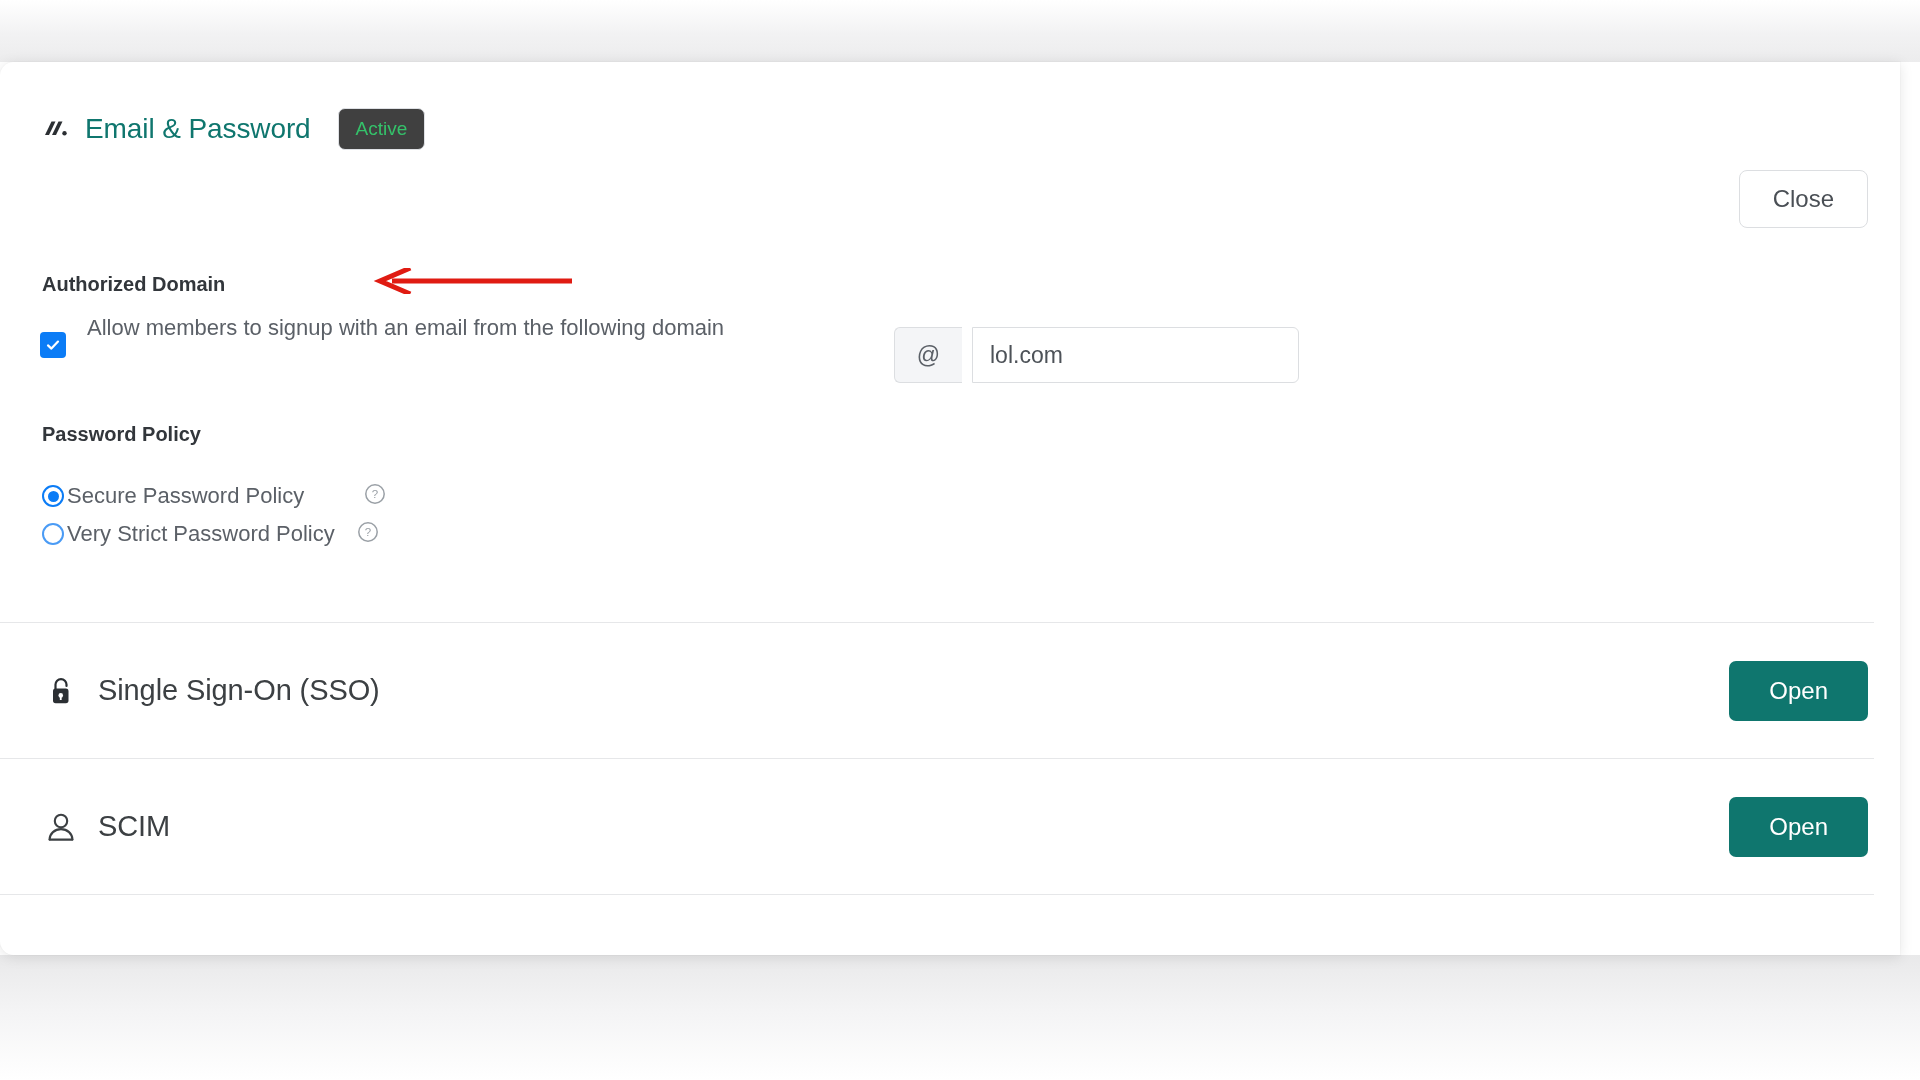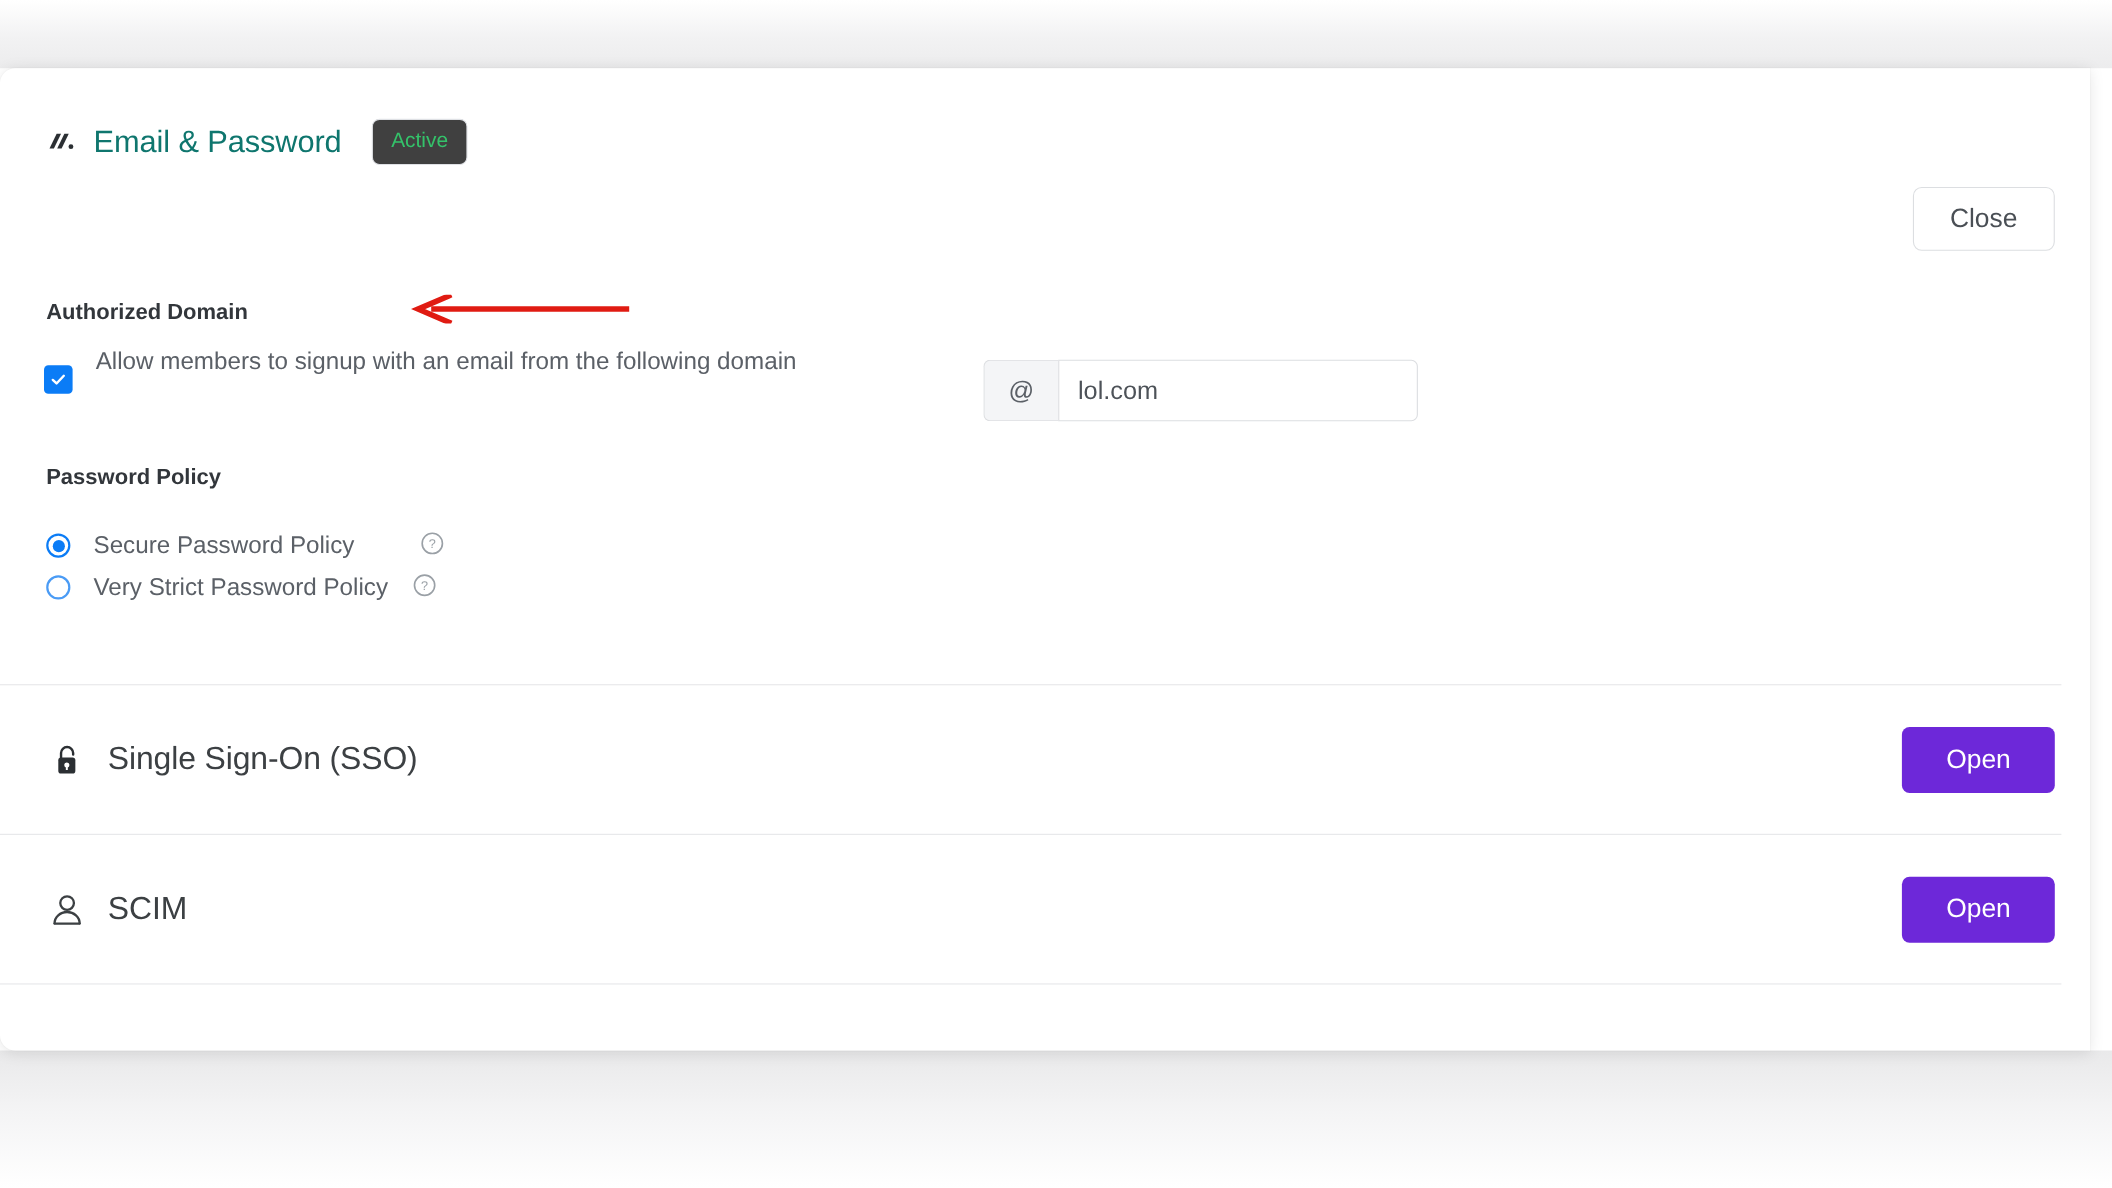--- a/index.html
+++ b/index.html
@@ -178,20 +178,21 @@
   .domain-input {
     width: 327px;
     border: 1px solid #dcdee1;
     border-radius: 0 6px 6px 0;
     background: #ffffff;
     font-size: 23px;
     font-family: "Liberation Sans", sans-serif;
     color: #4d5258;
     padding: 0 17px;
     outline: none;
+    margin-left: 10px;
   }
 
   
   .radio-list {
     position: absolute;
     left: 42px;
     top: 415px;
   }
   .radio-row {
     display: flex;
@@ -212,21 +213,21 @@
   }
   .radio.checked { border-color: #0b7cf6; }
   .radio.checked::after {
     content: "";
     width: 11px;
     height: 11px;
     border-radius: 50%;
     background: #0b7cf6;
   }
   .radio-label {
-    margin-left: 21px;
+    margin-left: 3px;
     font-size: 22px;
     color: #5b6067;
     white-space: nowrap;
   }
   .help-icon {
     margin-left: 22px;
     flex: 0 0 auto;
     display: block;
     cursor: pointer;
   }
@@ -271,21 +272,21 @@
     margin-left: 20px;
     font-size: 29px;
     color: #3c4043;
     letter-spacing: -0.1px;
   }
   .open-btn {
     position: absolute;
     right: 32px;
     top: 50%;
     transform: translateY(-50%);
-    background: #6d28d9;
+    background: #0f766e;
     color: #ffffff;
     border: none;
     border-radius: 7px;
     font-size: 24px;
     font-family: "Liberation Sans", sans-serif;
     padding: 18px 40px;
     cursor: pointer;
     line-height: 1;
   }
 

